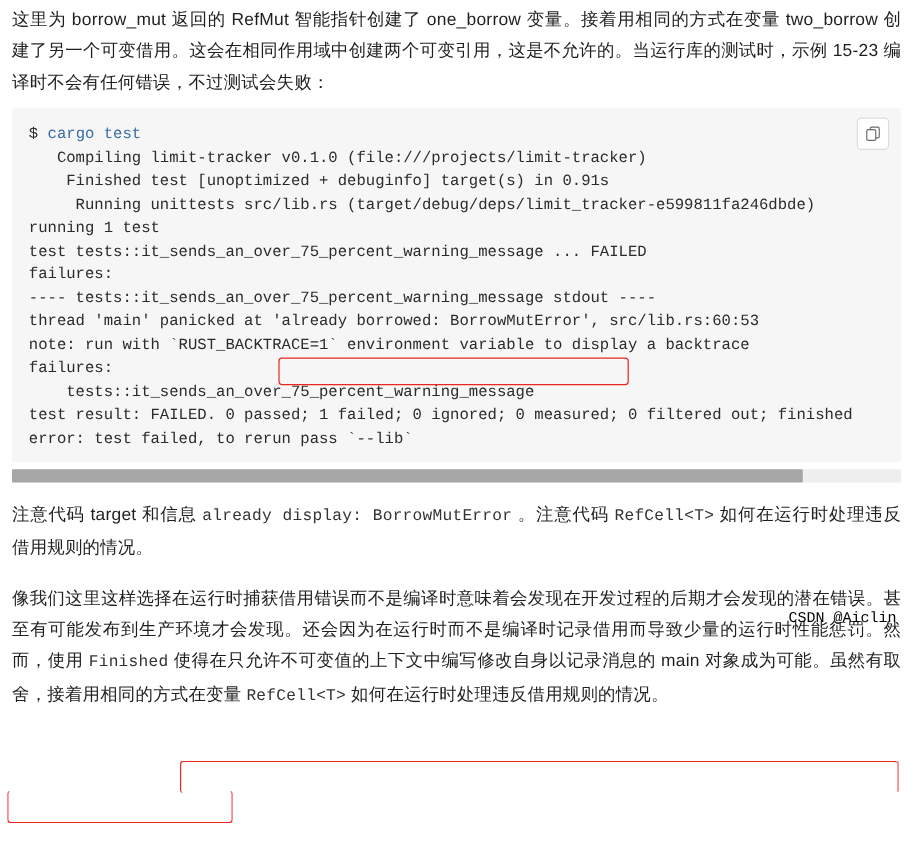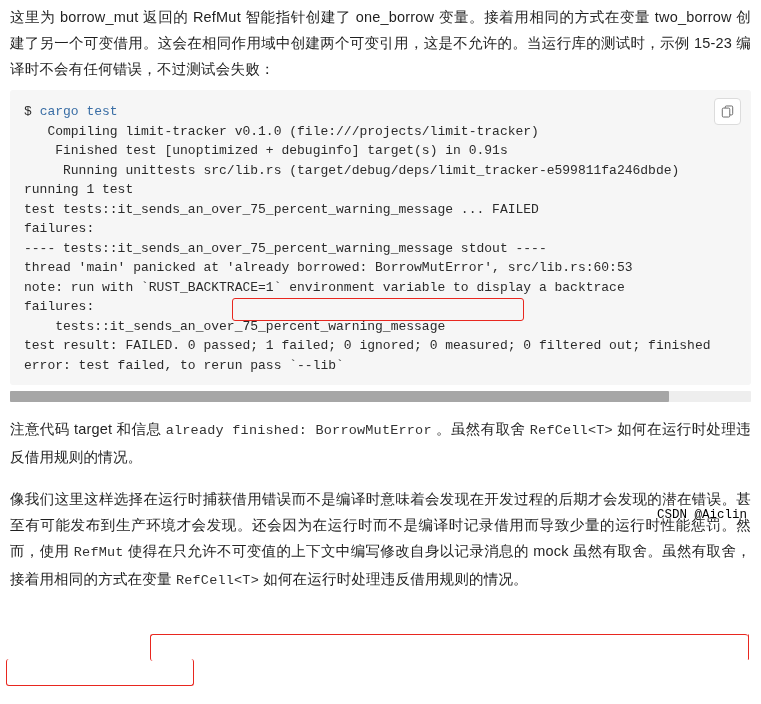--- a/index.html
+++ b/index.html
@@ -119,25 +119,25 @@
         <rect x="1.6" y="3.8" width="9.2" height="11" rx="1.4" fill="#ffffff" stroke="#6b6b6b" stroke-width="1.2"></rect>
       </svg>
     </div>
     <pre><span class="code-line"><span class="kw-dollar">$</span> <span class="kw-cmd">cargo test</span></span><span class="code-line">   Compiling limit-tracker v0.1.0 (file:///projects/limit-tracker)</span><span class="code-line">    Finished test [unoptimized + debuginfo] target(s) in 0.91s</span><span class="code-line">     Running unittests src/lib.rs (target/debug/deps/limit_tracker-e599811fa246dbde)</span><span class="code-line"></span><span class="code-line">running 1 test</span><span class="code-line">test tests::it_sends_an_over_75_percent_warning_message ... FAILED</span><span class="code-line"></span><span class="code-line">failures:</span><span class="code-line"></span><span class="code-line">---- tests::it_sends_an_over_75_percent_warning_message stdout ----</span><span class="code-line">thread 'main' panicked at 'already borrowed: BorrowMutError', src/lib.rs:60:53</span><span class="code-line">note: run with `RUST_BACKTRACE=1` environment variable to display a backtrace</span><span class="code-line"></span><span class="code-line"></span><span class="code-line">failures:</span><span class="code-line">    tests::it_sends_an_over_75_percent_warning_message</span><span class="code-line"></span><span class="code-line">test result: FAILED. 0 passed; 1 failed; 0 ignored; 0 measured; 0 filtered out; finished</span><span class="code-line"></span><span class="code-line">error: test failed, to rerun pass `--lib`</span></pre>
   </div>
 
   <div class="scrollbar-track">
     <div class="scrollbar-thumb"></div>
   </div>
 
-  <p class="para"><span>注意代码 target 和信息 </span><span class="mono">already finished: BorrowMutError</span><span> 。虽然有取舍 </span><span class="mono">RefCell&lt;T&gt;</span><span> 如何在运行时处理违反借用规则的情况。</span></p>
+  <p class="para"><span>注意代码 target 和信息 </span><span class="mono">already display: BorrowMutError</span><span> 。注意代码 </span><span class="mono">RefCell&lt;T&gt;</span><span> 如何在运行时处理违反借用规则的情况。</span></p>
 
   <div class="spacer-sm"></div>
 
-  <p class="para"><span>像我们这里这样选择在运行时捕获借用错误而不是编译时意味着会发现在开发过程的后期才会发现的潜在错误。甚至有可能发布到生产环境才会发现。还会因为在运行时而不是编译时记录借用而导致少量的运行时性能惩罚。然而，</span><span>使用 </span><span class="mono">RefMut</span><span> 使得在只允许不可变值的上下文中编写修改自身以记录消息的 mock 虽然有取舍。</span><span>虽然有取舍，</span><span>接着用相同的方式在变量 </span><span class="mono">RefCell&lt;T&gt;</span><span> 如何在运行时处理违反借用规则的情况。</span></p>
+  <p class="para"><span>像我们这里这样选择在运行时捕获借用错误而不是编译时意味着会发现在开发过程的后期才会发现的潜在错误。甚至有可能发布到生产环境才会发现。还会因为在运行时而不是编译时记录借用而导致少量的运行时性能惩罚。然而，</span><span>使用 </span><span class="mono">Finished</span><span> 使得在只允许不可变值的上下文中编写修改自身以记录消息的 main 对象成为可能。</span><span>虽然有取舍，</span><span>接着用相同的方式在变量 </span><span class="mono">RefCell&lt;T&gt;</span><span> 如何在运行时处理违反借用规则的情况。</span></p>
 
   <div class="annot-red" style="left:232px; top:298px; width:290px; height:21px;"></div>
   <div class="annot-red" style="left:150px; top:634px; width:597px; height:26px; border-bottom:none; border-right:none;"></div>
   <div class="annot-red" style="left:6px; top:659px; width:186px; height:26px; border-top:none;"></div>
   <div class="annot-red" style="left:746px; top:634px; width:2px; height:26px; border-left:none; border-top:none; border-bottom:none;"></div>
 
   <div class="watermark">CSDN @Aiclin</div>
 </div>
 
 </body></html>

